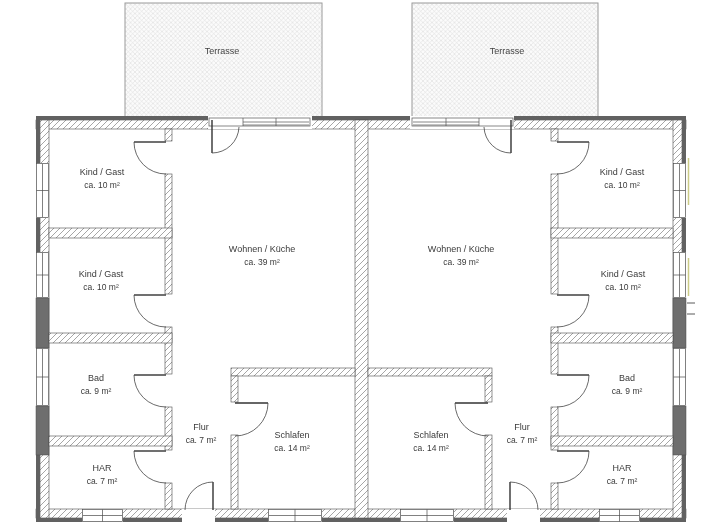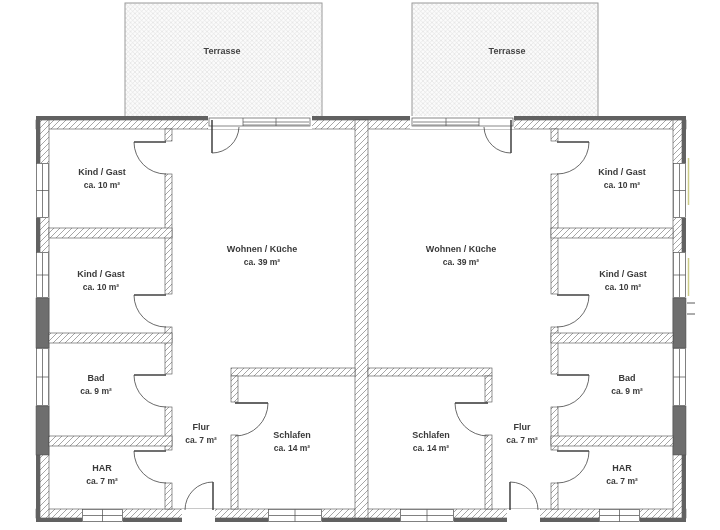--- a/index.html
+++ b/index.html
@@ -1,16 +1,16 @@
 <!DOCTYPE html>
 <html><head>
 <meta charset="utf-8">
 <style>
   html,body{margin:0;padding:0;background:#ffffff;}
-  .stage{position:relative;width:720px;height:530px;background:#fff;overflow:hidden;font-weight:bold;}
+  .stage{position:relative;width:720px;height:530px;background:#fff;overflow:hidden;}
   svg{display:block;}
   text{font-family:"Liberation Sans","DejaVu Sans",sans-serif;fill:#3a3a3a;}
   .room-name{font-size:9px;}
   .room-area{font-size:8.5px;}
   .terrace-name{font-size:9px;fill:#444;}
 </style>
 </head>
 <body>
 
 <div class="stage">

